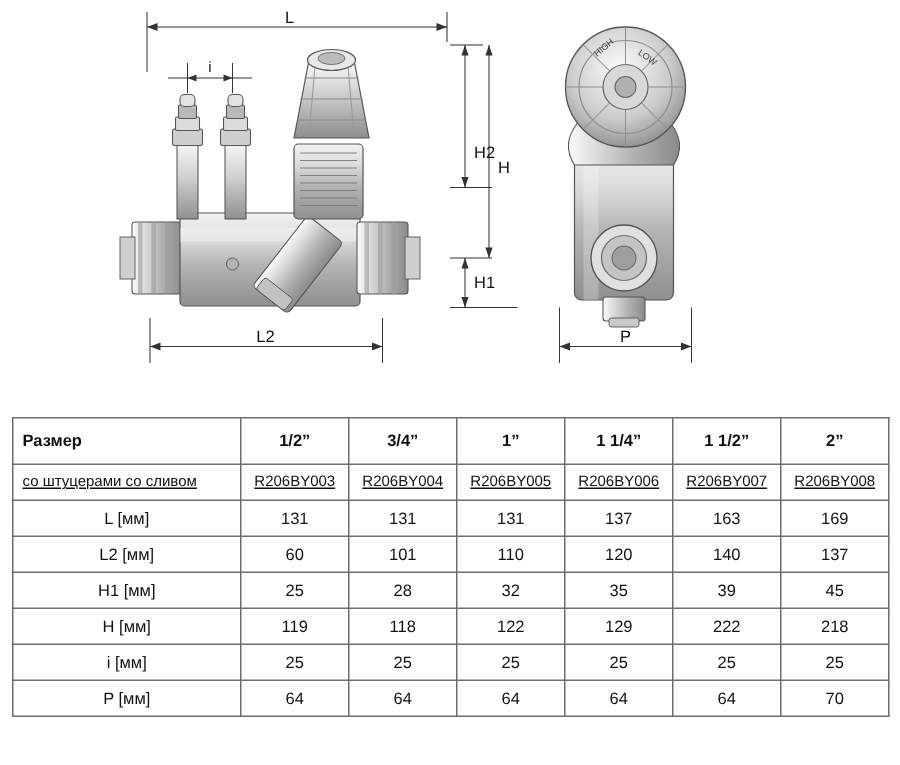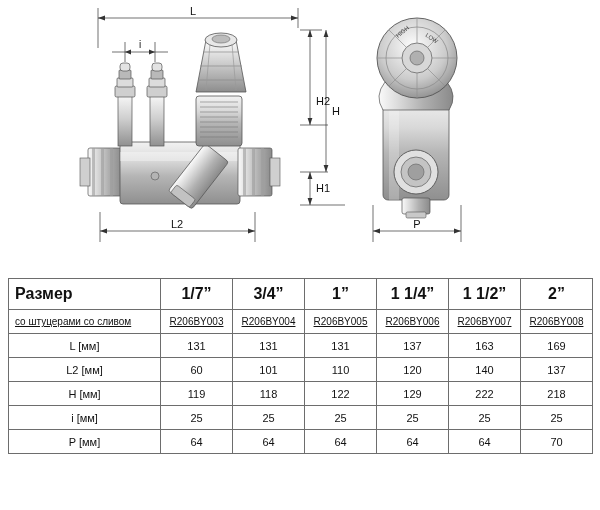--- a/index.html
+++ b/index.html
@@ -27,21 +27,21 @@
   td,th{
     border:1px solid #6d6d6d;
     text-align:center;
     padding:2px 1px;
     height:19px;
     font-weight:normal;
     color:#111;
   }
   th.hdr{
     font-weight:bold;
-    font-size:16px;
+    font-size:11px;
     height:26px;
   }
   td.lbl,th.lbl{
     text-align:left;
     padding-left:6px;
   }
   tr.code td{font-size:10px;text-decoration:underline;}
   col.c0{width:152px;}
   col.cx{width:72px;}
   .dim-txt{font-family:"Liberation Sans",sans-serif;font-size:11px;fill:#111;}
@@ -237,21 +237,21 @@
         <col class="cx">
         <col class="cx">
         <col class="cx">
         <col class="cx">
         <col class="cx">
         <col class="cx">
     </colgroup>
     <thead>
       <tr>
         <th class="hdr lbl">Размер</th>
-        <th class="hdr">1/7”</th>
+        <th class="hdr">1/2”</th>
         <th class="hdr">3/4”</th>
         <th class="hdr">1”</th>
         <th class="hdr">1 1/4”</th>
         <th class="hdr">1 1/2”</th>
         <th class="hdr">2”</th>
       </tr>
     </thead>
     <tbody>
       <tr class="code">
         <td class="lbl">со штуцерами со сливом</td>
@@ -274,20 +274,29 @@
       <tr>
         <td>L2 [мм]</td>
         <td>60</td>
         <td>101</td>
         <td>110</td>
         <td>120</td>
         <td>140</td>
         <td>137</td>
       </tr>
       <tr>
+        <td>H1 [мм]</td>
+        <td>25</td>
+        <td>28</td>
+        <td>32</td>
+        <td>35</td>
+        <td>39</td>
+        <td>45</td>
+      </tr>
+      <tr>
         <td>H [мм]</td>
         <td>119</td>
         <td>118</td>
         <td>122</td>
         <td>129</td>
         <td>222</td>
         <td>218</td>
       </tr>
       <tr>
         <td>i [мм]</td>

